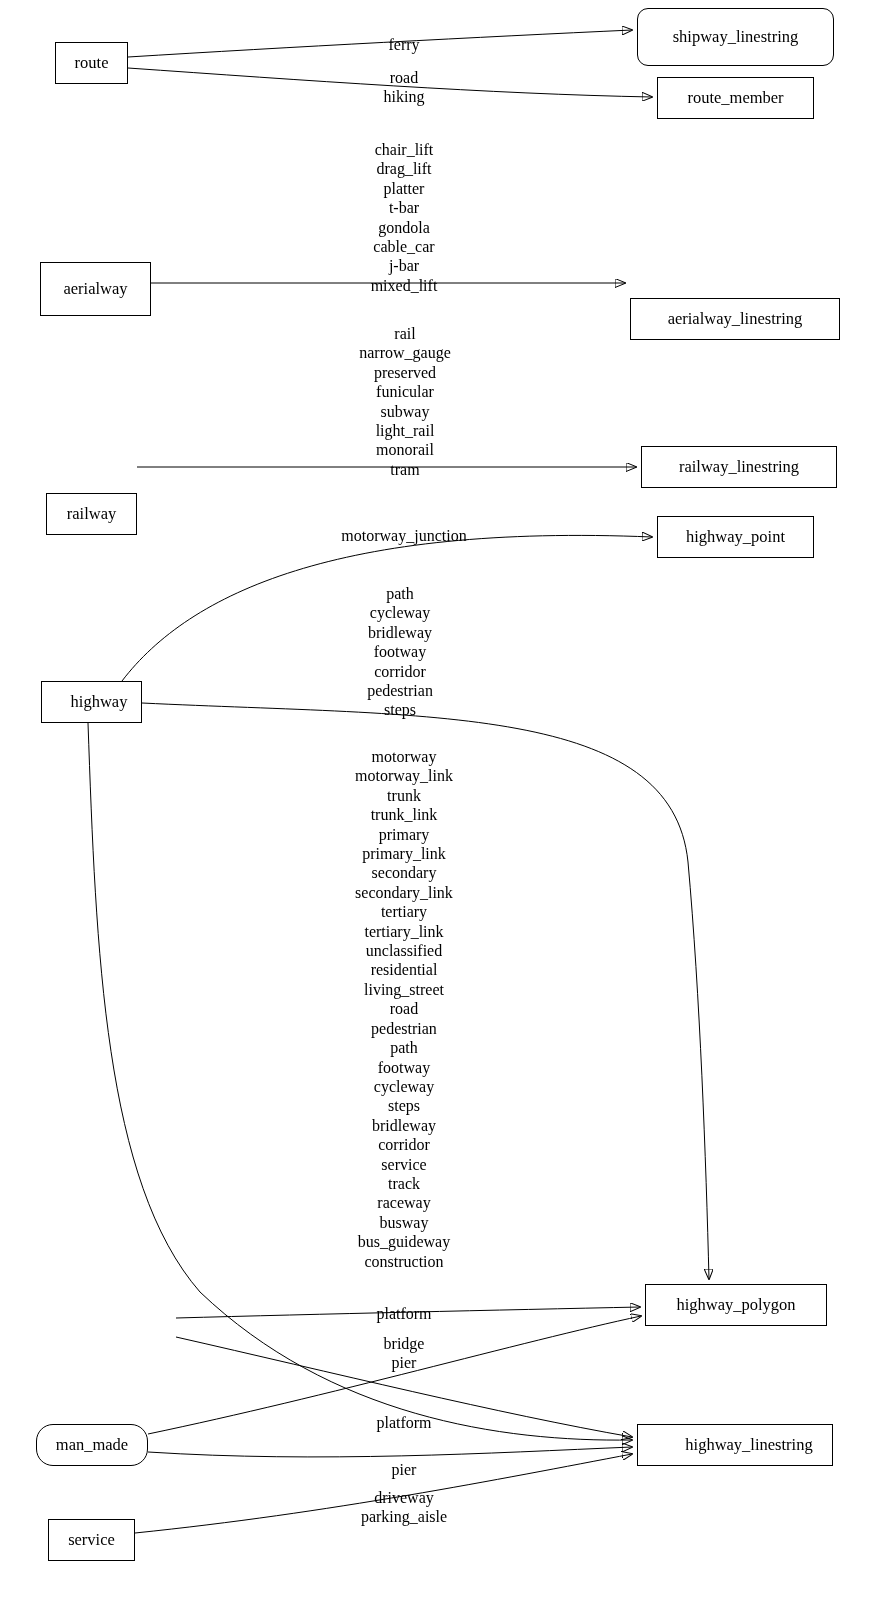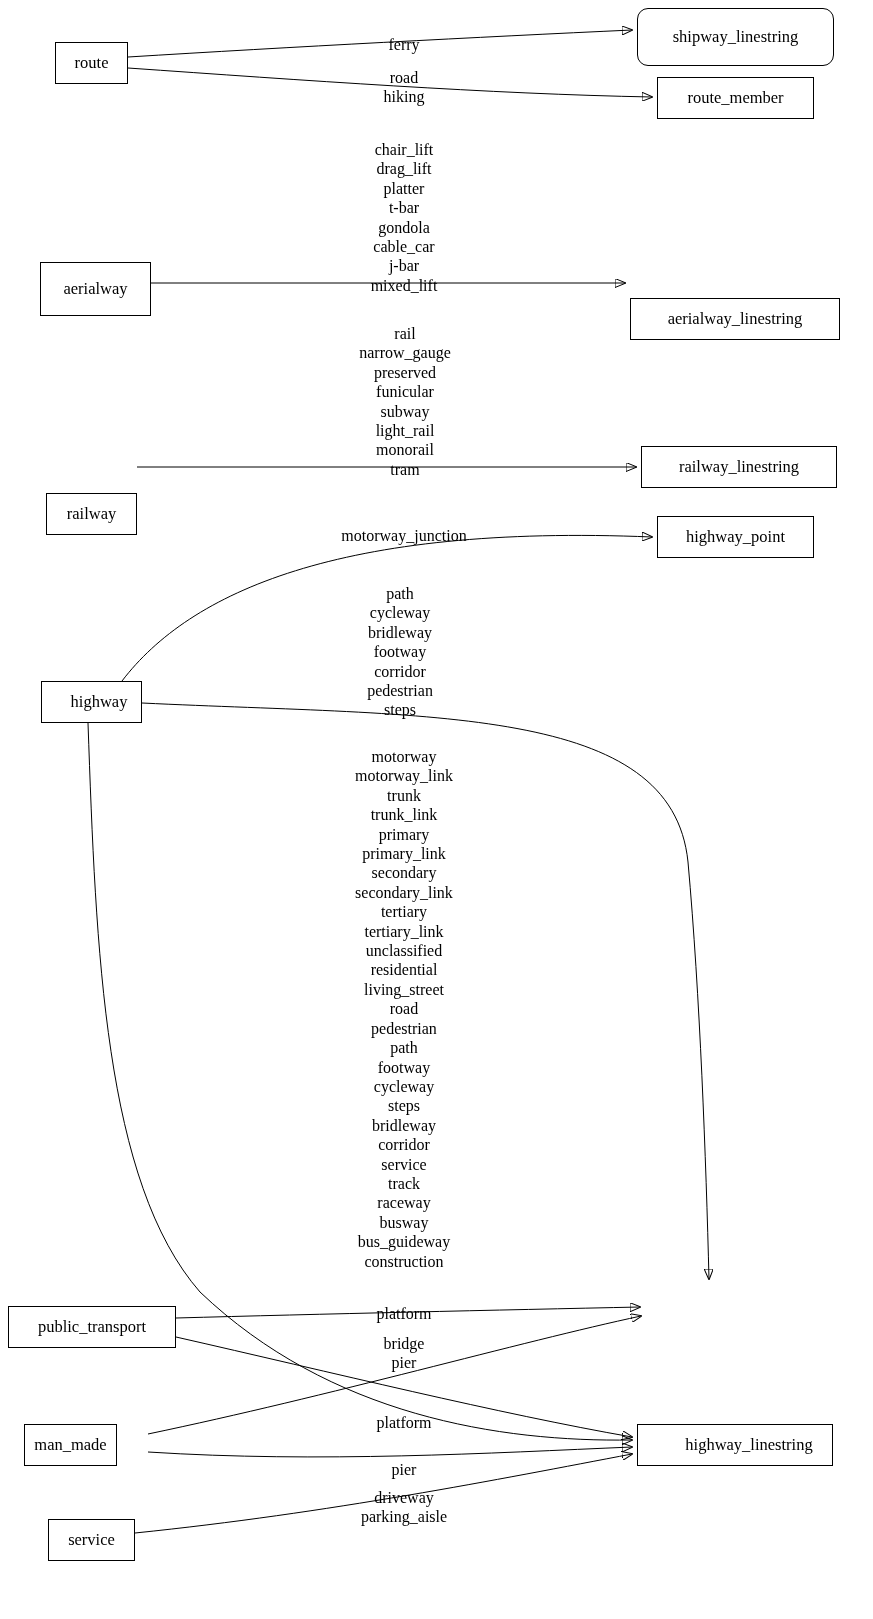--- a/index.html
+++ b/index.html
@@ -77,44 +77,44 @@
   </div>
   <div class="node" style="left:40px; top:262px; width:111px; height:54px;">
     <span>aerialway</span>
   </div>
   <div class="node" style="left:46px; top:446px; width:91px; height:42px;margin-top:47px;">
     <span>railway</span>
   </div>
   <div class="node" style="left:41px; top:681px; width:101px; height:42px;padding-left:15px;">
     <span>highway</span>
   </div>
-  <div class="node" style="left:8px; top:1306px; width:168px; height:42px;">
-    <span>public_transport</span>
-  </div>
-  <div class="node" style="left:24px; top:1424px; width:93px; height:42px;">
+  <div class="node" style="left:36px; top:1424px; width:112px; height:42px;border-radius:17px;">
     <span>man_made</span>
   </div>
   <div class="node" style="left:48px; top:1519px; width:87px; height:42px;">
     <span>service</span>
   </div>
 
   <div class="node" style="left:637px; top:8px; width:197px; height:58px;border-radius:11px;">
     <span>shipway_linestring</span>
   </div>
   <div class="node" style="left:657px; top:77px; width:157px; height:42px;">
     <span>route_member</span>
   </div>
   <div class="node" style="left:630px; top:262px; width:210px; height:42px;margin-top:36px;">
     <span>aerialway_linestring</span>
   </div>
   <div class="node" style="left:641px; top:446px; width:196px; height:42px;">
     <span>railway_linestring</span>
   </div>
   <div class="node" style="left:657px; top:516px; width:157px; height:42px;">
     <span>highway_point</span>
+  </div>
+  <div class="node" style="left:645px; top:1284px; width:182px; height:42px;">
+    <span>highway_polygon</span>
   </div>
   <div class="node" style="left:637px; top:1424px; width:196px; height:42px;padding-left:28px;">
     <span>highway_linestring</span>
   </div>
 
   <div class="edge-label" style="left:404px; top:23px;">ferry</div>
   <div class="edge-label" style="left:404px; top:56px;">road
 hiking</div>
   <div class="edge-label" style="left:405px; top:312px;">rail
 narrow_gauge

